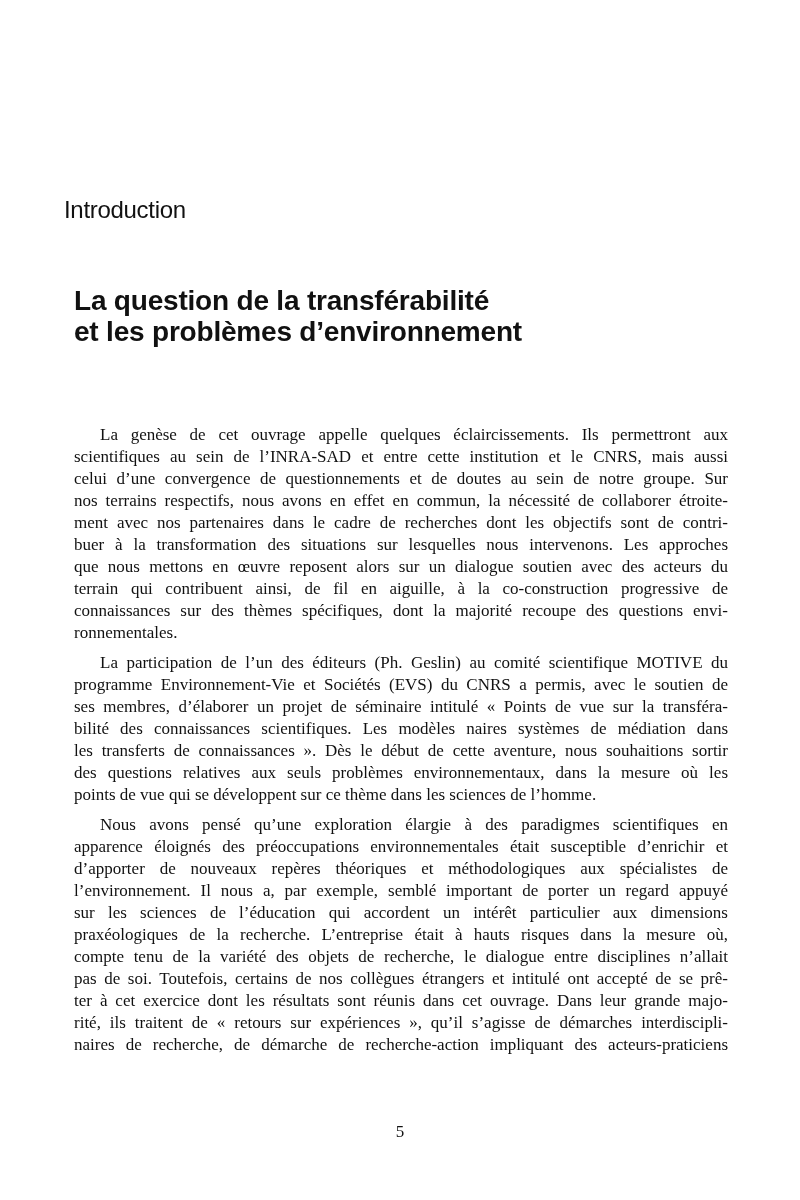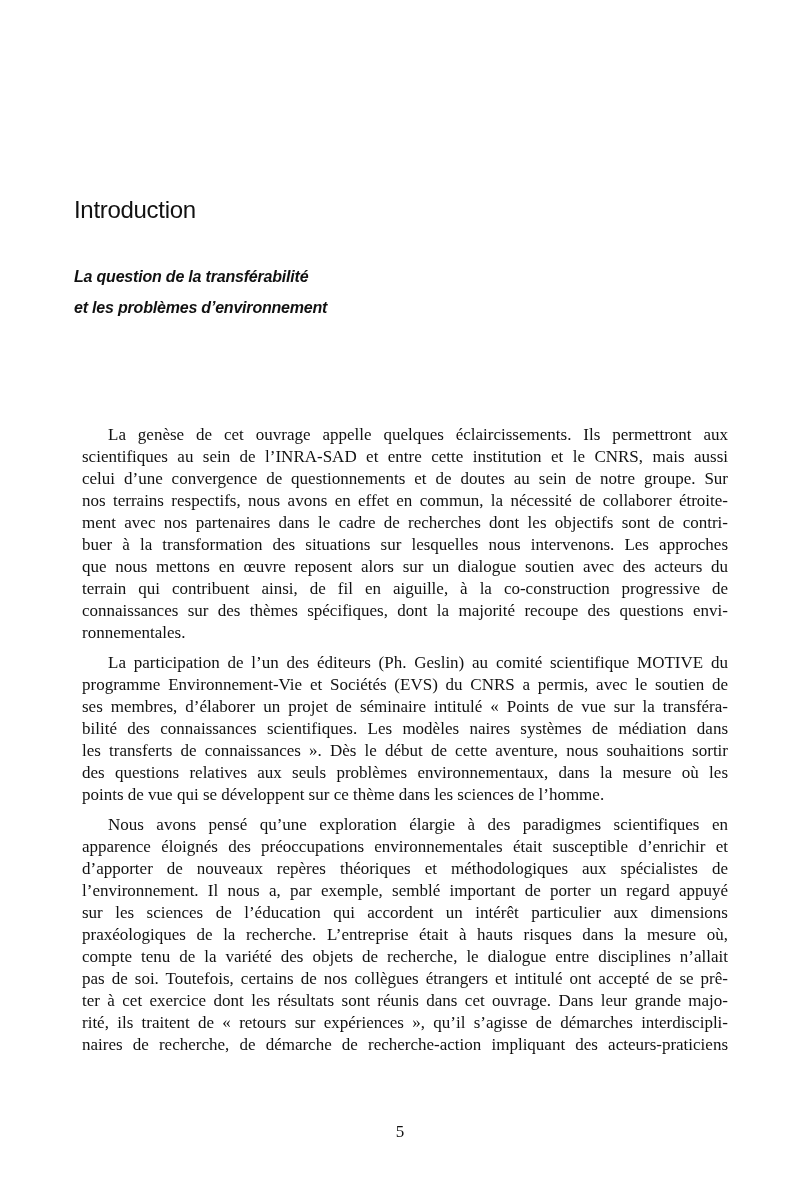--- a/index.html
+++ b/index.html
@@ -1,38 +1,38 @@
 <!DOCTYPE html>
 <html><head>
 <meta charset="utf-8">
 <style>
   html, body { margin: 0; padding: 0; background: #ffffff; }
   body { width: 800px; height: 1200px; position: relative; overflow: hidden; color: #111; }
   .page { position: absolute; left: 0; top: 0; width: 800px; height: 1200px; }
   .section-label {
-    position: absolute; left: 74px; top: 196px;
+    position: absolute; left: 64px; top: 196px;
     font-family: "Liberation Sans", sans-serif; font-size: 24px; font-weight: normal;
     letter-spacing: -0.3px; color: #111; text-align: center;
   }
   .title {
-    position: absolute; left: 74px; top: 250px; width: 640px;
-    font-family: "Liberation Sans", sans-serif; font-size: 16px; font-weight: bold;
-    line-height: 31px; color: #111; letter-spacing: -0.2px; font-style: italic;
+    position: absolute; left: 74px; top: 266px; width: 640px;
+    font-family: "Liberation Sans", sans-serif; font-size: 28px; font-weight: bold;
+    line-height: 31px; color: #111; letter-spacing: -0.2px;
   }
   .title .tline { display: block; white-space: nowrap; }
   .authors {
     position: absolute; left: 74px; top: 328px;
     font-family: "Liberation Serif", serif; font-size: 17px; color: #111; white-space: nowrap;
   }
   .sc { font-variant: small-caps; }
   .body {
     position: absolute; left: 74px; top: 424px; width: 654px;
     font-family: "Liberation Serif", serif; font-size: 17px; line-height: 22px; color: #111;
   }
-  .para { margin: 0 0 8px 8px; }
+  .para { margin: 0 0 8px 0; }
   .line {
     display: block; text-align: justify; text-align-last: justify; white-space: nowrap;
     height: 22px; overflow: visible;
   }
   .line.first { text-indent: 26px; }
   .line.last { text-align-last: left; }
   .page-number {
     position: absolute; left: 0; width: 800px; top: 1122px; text-align: center;
     font-family: "Liberation Serif", serif; font-size: 17px; color: #111;
   }

